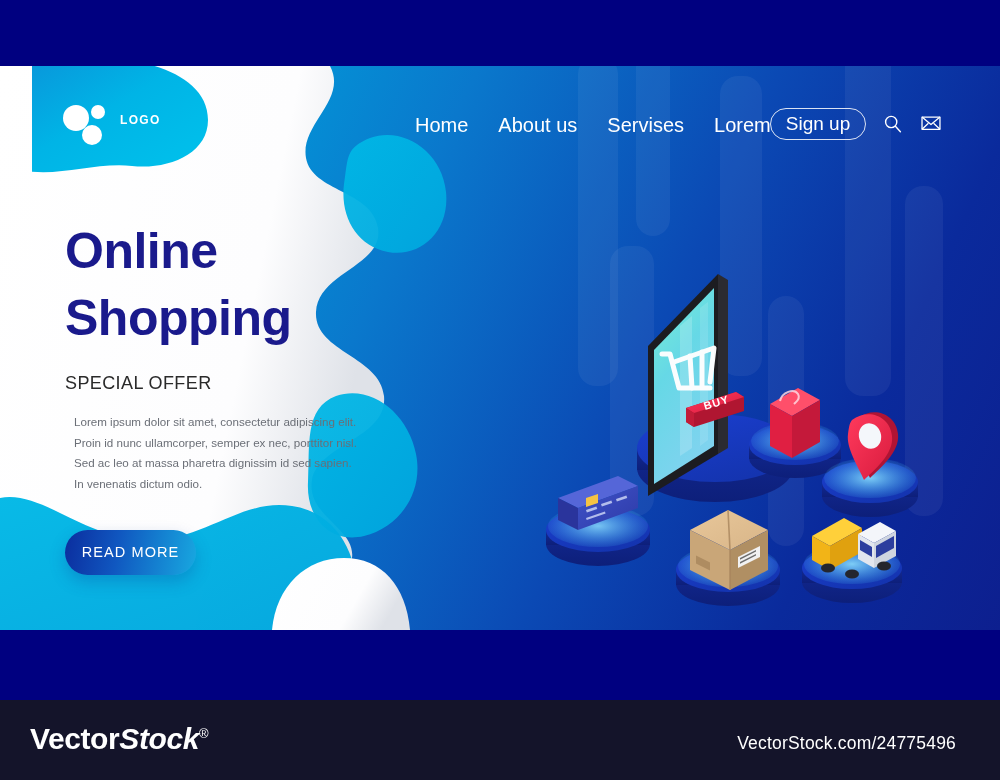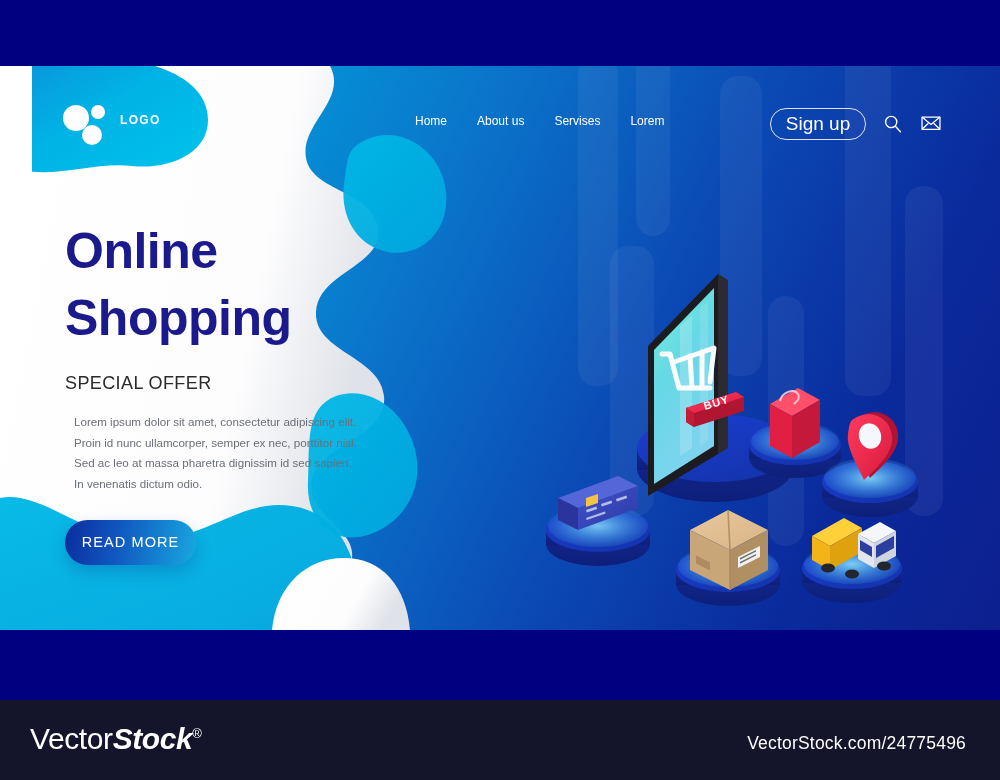--- a/index.html
+++ b/index.html
@@ -57,21 +57,21 @@
   .logo-text{
     position:absolute; left:120px; top:47px;
     color:#fff; font-size:12px; font-weight:bold; letter-spacing:1.3px;
   }
 
   .nav{
     position:absolute; left:415px; top:48px;
     display:flex; align-items:center; gap:30px;
   }
   .nav a{
-    color:#fff; font-size:12px; text-decoration:none; white-space:nowrap;
+    color:#fff; font-size:20px; text-decoration:none; white-space:nowrap;
   }
   .actions{
     position:absolute; right:58px; top:42px;
     display:flex; align-items:center; gap:16px;
   }
   .signup{
     display:flex; align-items:center; justify-content:center;
     width:96px; height:32px;
     border:1px solid rgba(255,255,255,.85);
     border-radius:18px;
@@ -89,45 +89,45 @@
   .h1 .l2{ display:block; }
   .sub{
     margin-top:22px; color:#2a2a2a; font-size:18px; letter-spacing:.4px;
   }
   .para{
     margin-top:18px; color:#6b6f77; font-size:11.6px; line-height:1.78;
     width:290px;
     margin-left:9px;
   }
   .cta{
-    margin-top:25px; display:inline-flex; align-items:center; justify-content:center;
+    margin-top:35px; display:inline-flex; align-items:center; justify-content:center;
     width:131px; height:45px; border-radius:24px; border:none;
     background:linear-gradient(100deg,#0b2d9e 0%, #1057c0 40%, #18a8e0 100%);
     color:#fff; font-size:14.5px; letter-spacing:1.1px; cursor:pointer;
     box-shadow:0 7px 16px rgba(12,60,150,.28);
   }
 
   
   .art{ position:absolute; left:540px; top:130px; width:460px; height:440px; z-index:25; }
   .art svg{ display:block; }
 
   
   .footer{
     position:absolute; left:0; top:700px; width:1000px; height:80px;
     background:#14142a;
   }
   .vs-logo{
     position:absolute; left:30px; top:722px; color:#fff;
     font-size:30px; letter-spacing:-.4px; white-space:nowrap;
   }
-  .vs-logo .thin{ font-weight:400;margin-top:48px; }
+  .vs-logo .thin{ font-weight:700;margin-top:48px; }
   .vs-logo .bold{ font-weight:bold;font-style:italic; }
   .vs-logo .reg{ font-size:13px; vertical-align:super; }
   .vs-url{
-    position:absolute; right:34px; top:733px; color:#fff;
+    position:absolute; right:44px; top:733px; color:#fff;
     font-size:17.5px; letter-spacing:.2px; white-space:nowrap;
   }
 </style>
 </head>
 <body>
 
 <div class="page">
 
   <div class="navy-frame"></div>
 

